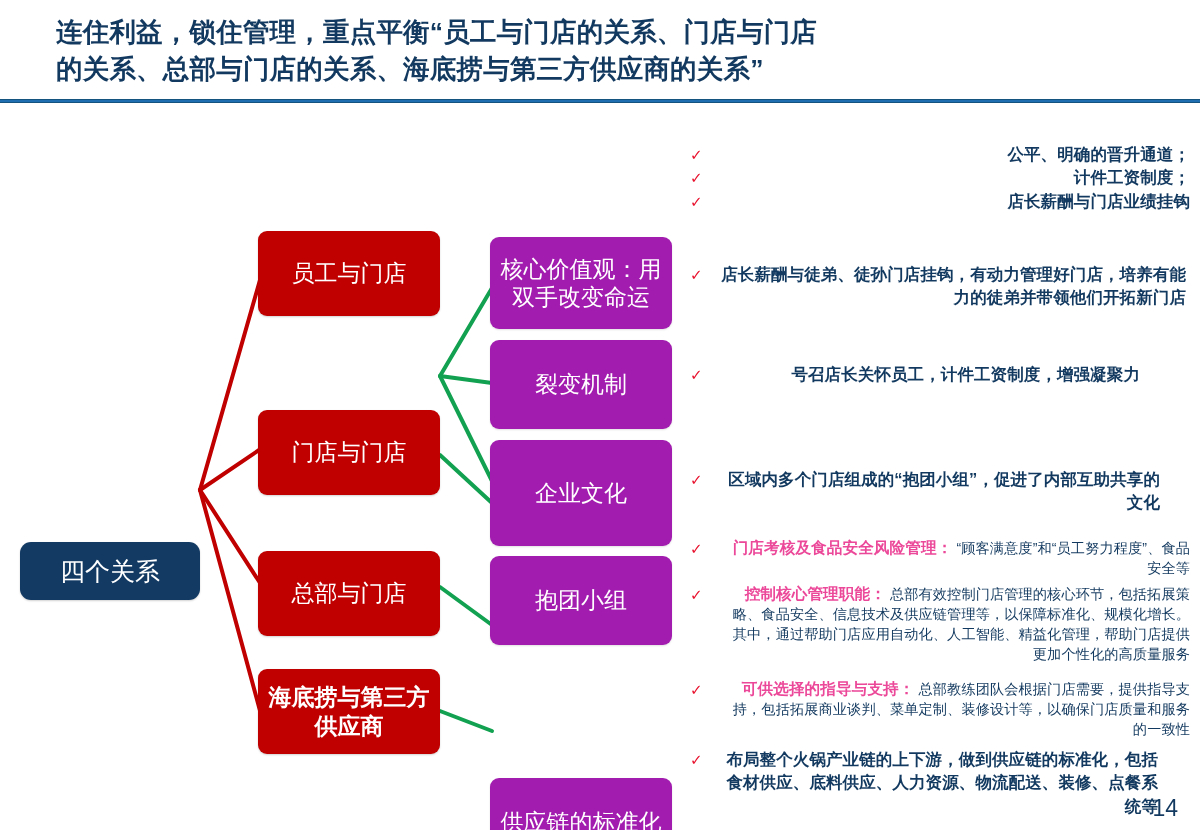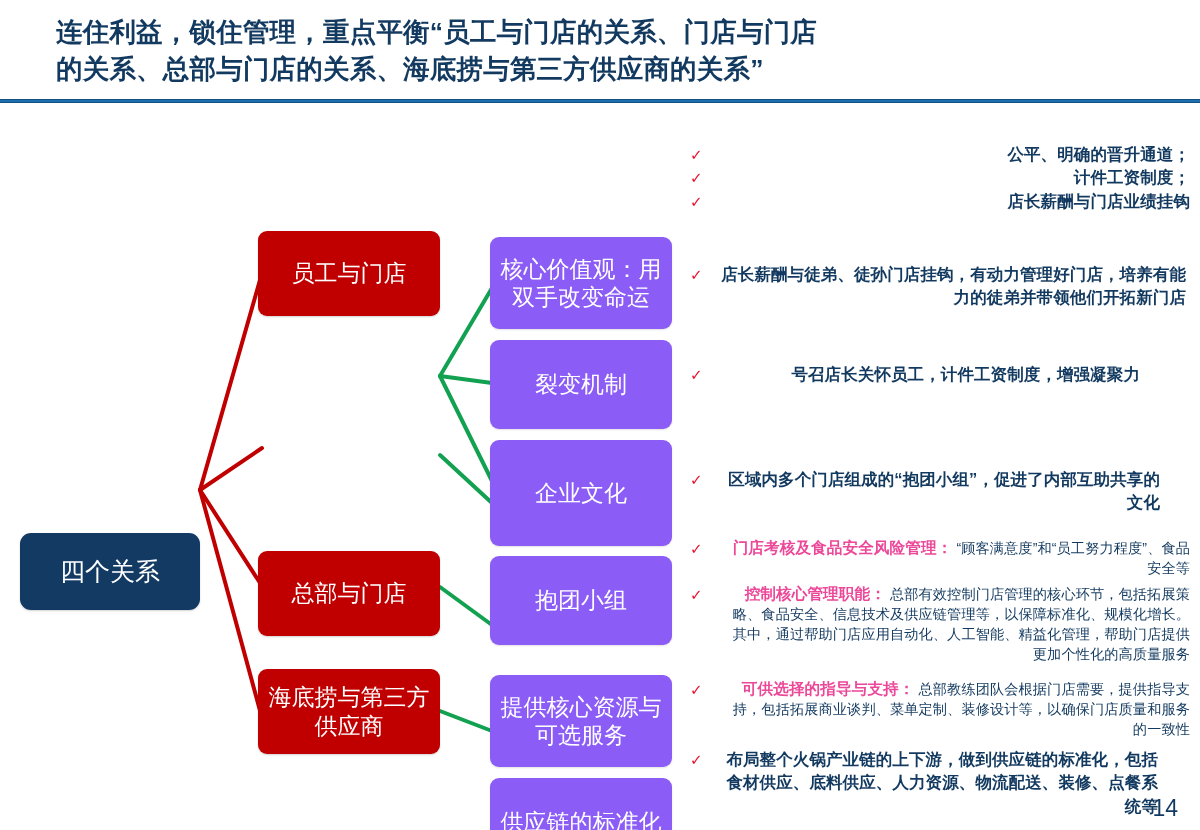--- a/index.html
+++ b/index.html
@@ -83,21 +83,21 @@
     font-size: 25px;
     border-radius: 11px;
     box-shadow: 0 1px 2px rgba(0,0,0,0.18);
   }
   .node.relation {
     background: #C00000;
     font-size: 23px;
     box-shadow: 0 1px 2px rgba(0,0,0,0.18);
   }
   .node.mechanism {
-    background: #8b5cf6;
+    background: #a21caf;
     font-size: 23px;
     box-shadow: 0 1px 2px rgba(0,0,0,0.12);
   }
 
   
   #bullet-column {
     position: absolute;
     left: 690px;
     top: 0;
     width: 510px;
@@ -175,51 +175,50 @@
       <line x1="440" y1="273" x2="492" y2="378"></line>
 
       <line x1="440" y1="352" x2="492" y2="400"></line>
 
       <line x1="440" y1="484" x2="492" y2="522"></line>
 
       <line x1="440" y1="608" x2="492" y2="628"></line>
     </g>
   </svg>
 
-  <div class="node hub" style="left:20px; top:430px; width:180px; height:77px;">
+  <div class="node hub" style="left:20px; top:439px; width:180px; height:58px;">
     <span>四个关系</span>
   </div>
 
   <div class="node relation" style="left:258px; top:128px; width:182px; height:85px;">
     <span>员工与门店</span>
   </div>
+  <div class="node relation" style="left:258px; top:307px; width:182px; height:85px;">
+    <span>门店与门店</span>
+  </div>
   <div class="node relation" style="left:258px; top:440px; width:182px; height:85px;margin-top:8px;">
     <span>总部与门店</span>
   </div>
-  <div class="node relation" style="left:258px; top:566px; width:182px; height:85px;">
+  <div class="node relation" style="left:258px; top:566px; width:182px; height:85px;font-weight:bold;">
     <span>海底捞与第三方
 供应商</span>
   </div>
 
   <div class="node mechanism" style="left:490px; top:134px; width:182px; height:92px;">
     <span>核心价值观：用
 双手改变命运</span>
   </div>
   <div class="node mechanism" style="left:490px; top:237px; width:182px; height:89px;">
     <span>裂变机制</span>
   </div>
   <div class="node mechanism" style="left:490px; top:337px; width:182px; height:106px;">
     <span>企业文化</span>
   </div>
   <div class="node mechanism" style="left:490px; top:453px; width:182px; height:89px;">
     <span>抱团小组</span>
-  </div>
-  <div class="node mechanism" style="left:490px; top:572px; width:182px; height:92px;">
-    <span>提供核心资源与
-可选服务</span>
   </div>
   <div class="node mechanism" style="left:490px; top:675px; width:182px; height:89px;">
     <span>供应链的标准化</span>
   </div>
 
   <div id="bullet-column">
 
     <div class="bullet-group" style="top:40px;">
       <div style="display:flex;flex-direction:column;width:100%;">
         <div style="display:flex;">

